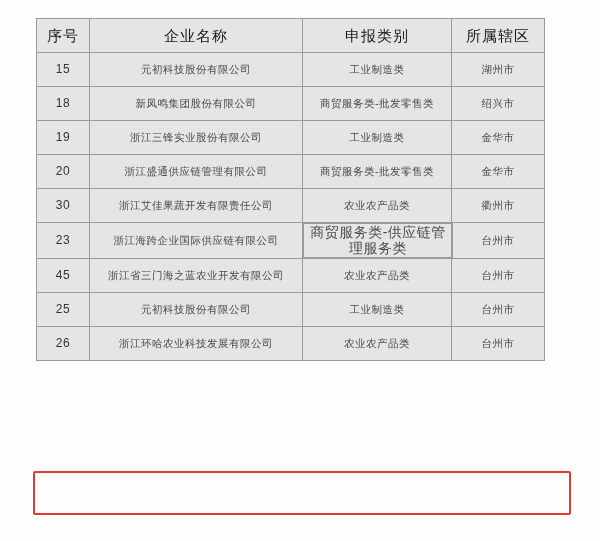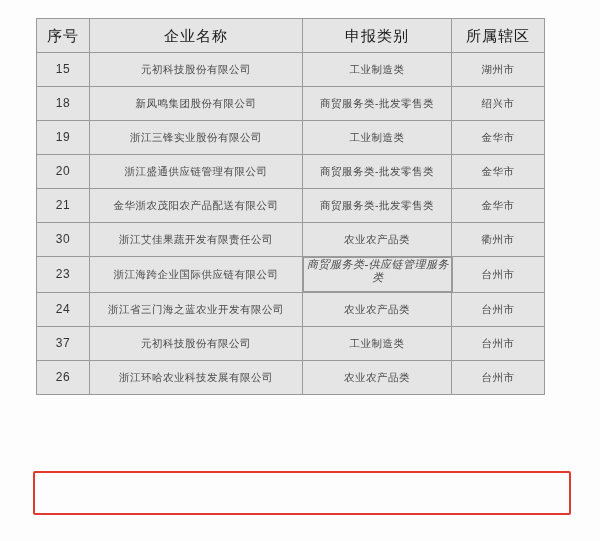--- a/index.html
+++ b/index.html
@@ -77,22 +77,21 @@
     top: 471px;
     width: 534px;
     height: 40px;
     border: 2px solid #e23b2e;
     border-radius: 2px;
     pointer-events: none;
   }
   .cell-two-line {
     display: block;
     line-height: 1.25;
-    font-size: 11px;
-    font-style: italic;
+    font-size: 14px;
   }
 </style>
 </head>
 <body>
 
 <div class="page">
   <table class="doc-table">
     <thead>
       <tr>
         <th class="col-no">序号</th>
@@ -120,45 +119,39 @@
         <td class="col-cat">工业制造类</td>
         <td class="col-dist">金华市</td>
       </tr>
       <tr>
         <td class="col-no">20</td>
         <td class="col-name">浙江盛通供应链管理有限公司</td>
         <td class="col-cat">商贸服务类-批发零售类</td>
         <td class="col-dist">金华市</td>
       </tr>
       <tr>
-        <td class="col-no">21</td>
-        <td class="col-name">金华浙农茂阳农产品配送有限公司</td>
-        <td class="col-cat">商贸服务类-批发零售类</td>
-        <td class="col-dist">金华市</td>
-      </tr>
-      <tr>
         <td class="col-no">30</td>
         <td class="col-name">浙江艾佳果蔬开发有限责任公司</td>
         <td class="col-cat">农业农产品类</td>
         <td class="col-dist">衢州市</td>
       </tr>
       <tr>
         <td class="col-no">23</td>
         <td class="col-name">浙江海跨企业国际供应链有限公司</td>
         <td class="col-cat cell-two-line">商贸服务类-供应链管理服务类</td>
         <td class="col-dist">台州市</td>
       </tr>
       <tr>
-        <td class="col-no">24</td>
+        <td class="col-no">45</td>
         <td class="col-name">浙江省三门海之蓝农业开发有限公司</td>
         <td class="col-cat">农业农产品类</td>
         <td class="col-dist">台州市</td>
       </tr>
       <tr>
-        <td class="col-no">37</td>
+        <td class="col-no">25</td>
         <td class="col-name">元初科技股份有限公司</td>
         <td class="col-cat">工业制造类</td>
         <td class="col-dist">台州市</td>
       </tr>
       <tr>
         <td class="col-no">26</td>
         <td class="col-name">浙江环哈农业科技发展有限公司</td>
         <td class="col-cat">农业农产品类</td>
         <td class="col-dist">台州市</td>
       </tr>

